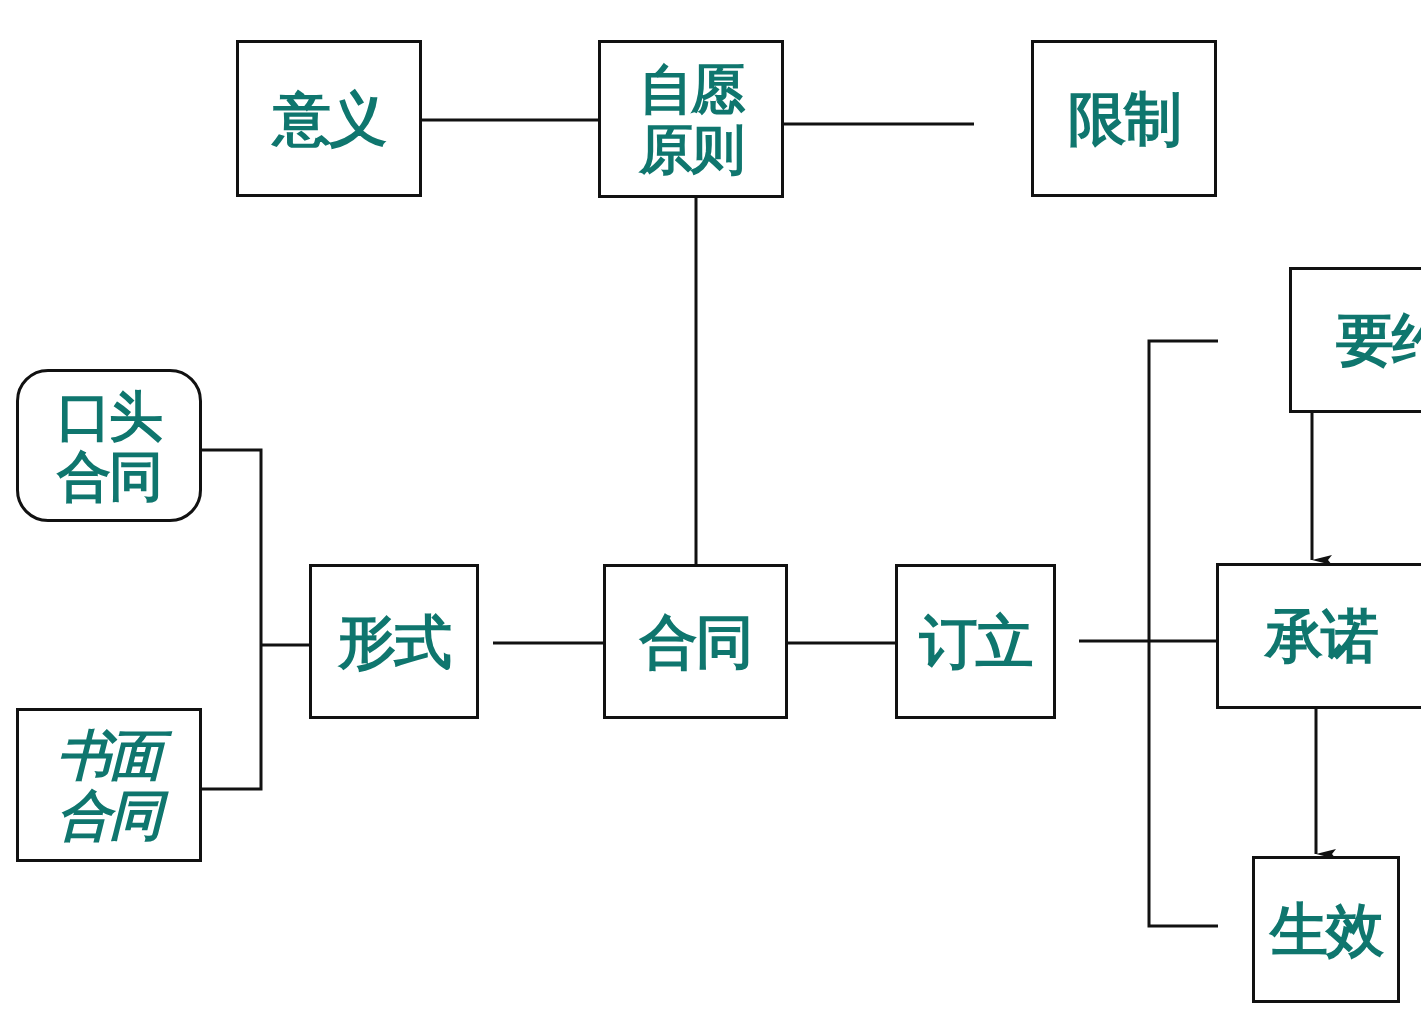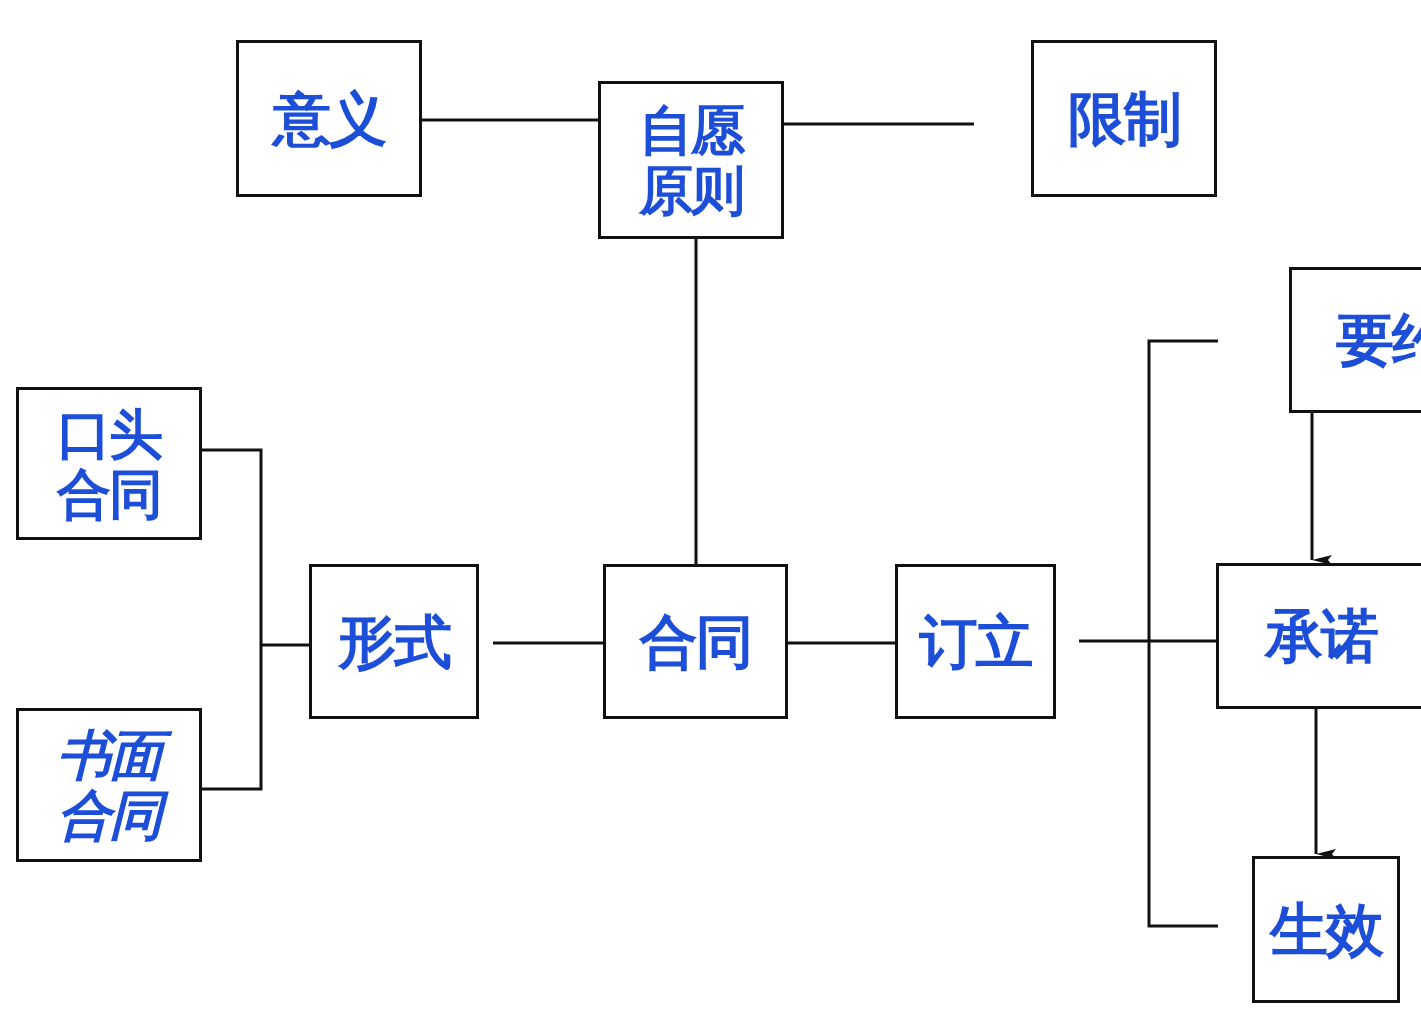--- a/index.html
+++ b/index.html
@@ -1,19 +1,19 @@
 <!DOCTYPE html>
 <html><head>
 <meta charset="utf-8">
 <style>
   html, body { margin: 0; padding: 0; background: #ffffff; }
   body { width: 1421px; height: 1033px; position: relative; overflow: hidden; font-family: "DejaVu Serif", "Liberation Serif", serif; }
   #diagram { position: absolute; left: 0; top: 0; }
   .box { position: absolute; box-sizing: border-box; border: 3px solid #111111; background: #ffffff; display: flex; align-items: center; justify-content: center; }
-  .label { color: #1d4ed8; font-size: 58px; line-height: 64px; text-align: right; font-family: "DejaVu Serif", "Liberation Serif", serif; font-weight: bold; letter-spacing: -2px; white-space: pre-line; }
+  .label { color: #0f766e; font-size: 58px; line-height: 64px; text-align: right; font-family: "DejaVu Serif", "Liberation Serif", serif; font-weight: bold; letter-spacing: -2px; white-space: pre-line; }
   .label.two { font-size: 54px; line-height: 60px; }
 </style>
 </head>
 <body>
 
 <svg id="diagram" width="1421" height="1033" viewBox="0 0 1421 1033">
   <defs>
     <marker id="arrowhead" viewBox="0 0 10 20" refX="5" refY="20" markerWidth="10" markerHeight="20" markerUnits="userSpaceOnUse" orient="auto-start-reverse">
       <path d="M0,0 L5,4 L10,0 L5,20 Z" fill="#111111"></path>
     </marker>
@@ -34,29 +34,29 @@
     <polyline points="1218,341 1149,341 1149,926 1218,926"></polyline>
 
     <line x1="1312" y1="411" x2="1312" y2="560" marker-end="url(#arrowhead)"></line>
     <line x1="1316" y1="707" x2="1316" y2="854" marker-end="url(#arrowhead)"></line>
   </g>
 </svg>
 
 <div class="box" style="left:236px; top:40px; width:186px; height:157px;">
   <span class="label">意义</span>
 </div>
-<div class="box" style="left:598px; top:40px; width:186px; height:158px;margin-top:41px;">
+<div class="box" style="left:598px; top:40px; width:186px; height:158px;">
   <span class="label two">自愿
 原则</span>
 </div>
 <div class="box" style="left:1031px; top:40px; width:186px; height:157px;">
   <span class="label">限制</span>
 </div>
 
-<div class="box" style="left:16px; top:387px; width:186px; height:153px;">
+<div class="box" style="left:16px; top:369px; width:186px; height:153px;border-radius:32px;">
   <span class="label two">口头
 合同</span>
 </div>
 <div class="box" style="left:16px; top:708px; width:186px; height:154px;font-style:italic;">
   <span class="label two">书面
 合同</span>
 </div>
 
 <div class="box" style="left:309px; top:564px; width:170px; height:155px;">
   <span class="label">形式</span>

